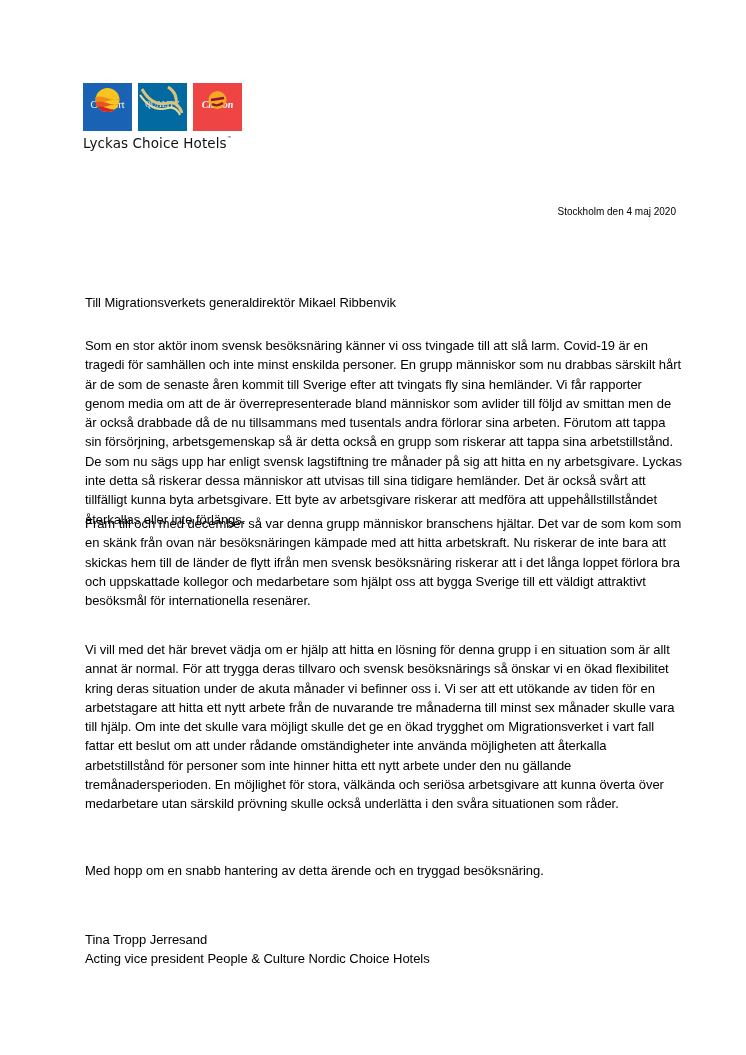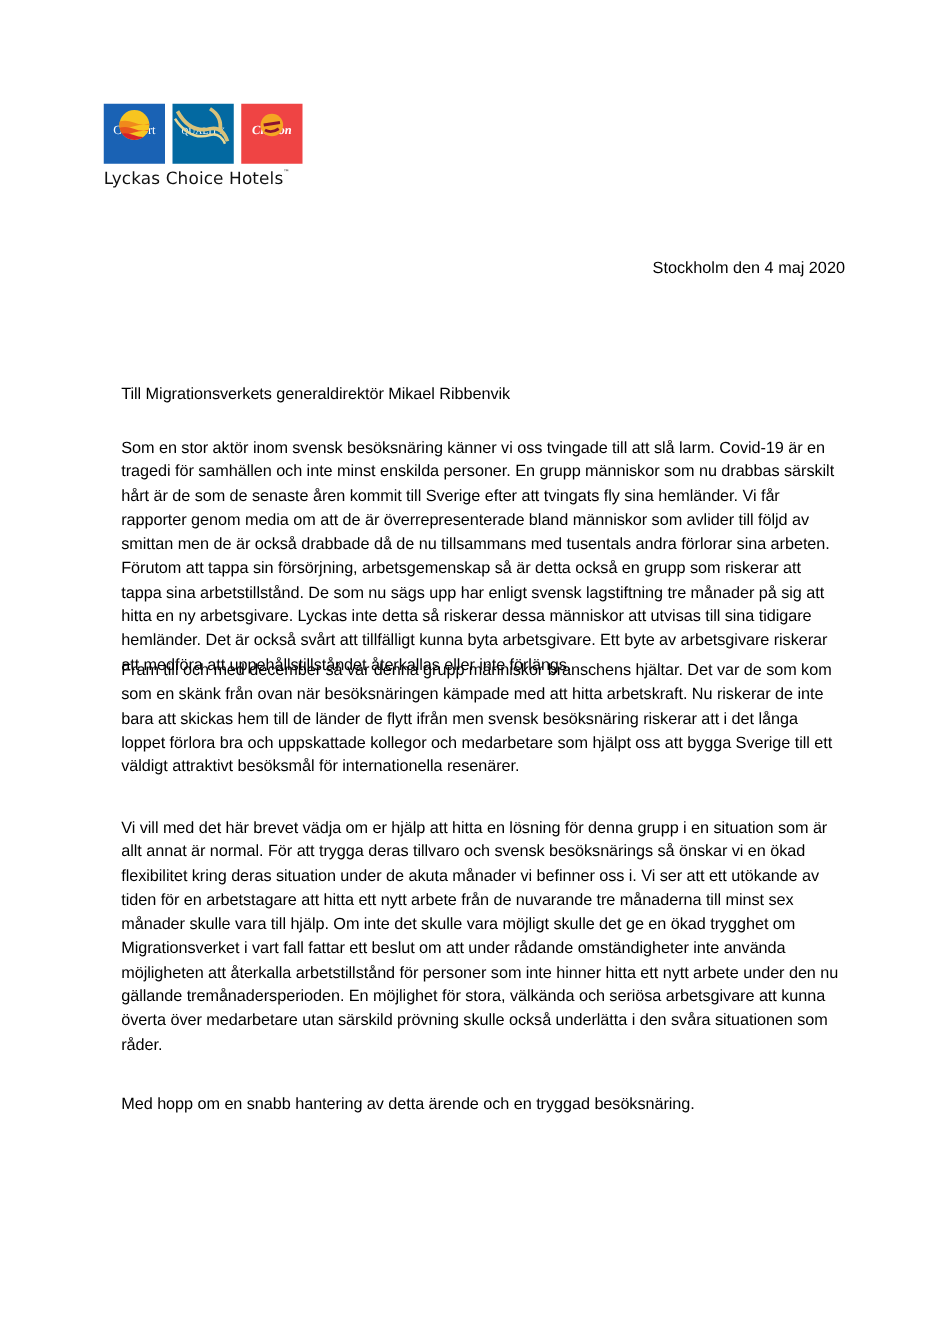--- a/index.html
+++ b/index.html
@@ -28,27 +28,27 @@
     .clarion .brand-label { font-size: 10px; font-weight: bold; font-style: italic; }
     .brand-glyph { position: absolute; left: 0; top: 0; width: 49px; height: 34px; }
     .brand-wordmark {
       margin-top: 4px; font-size: 13.5px; font-family: "DejaVu Sans", sans-serif;
       letter-spacing: 0.1px; color: #111; white-space: nowrap;
     }
     .brand-wordmark .tm { font-size: 5px; vertical-align: top; }
 
     
     .date {
-      position: absolute; top: 206px; right: 70px; font-size: 13px;
+      position: absolute; top: 206px; right: 70px; font-size: 10px;
     }
     .body-text {
       position: absolute; left: 85px; width: 598px;
       font-size: 13px; line-height: 19.3px; letter-spacing: -0.05px;
     }
-    .body-text p { margin: 12px; }
+    .body-text p { margin: 0; }
     .addressee { top: 293px; }
     .para1 { top: 336px; }
     .para2 { top: 514px; }
     .para3 { top: 640px; }
     .closing { top: 861px; }
     .signature { top: 930px; }
   </style>
 </head>
 <body>
 
@@ -107,14 +107,18 @@
   </div>
 
   <div class="body-text para3">
     <p>Vi vill med det här brevet vädja om er hjälp att hitta en lösning för denna grupp i en situation som är allt annat är normal. För att trygga deras tillvaro och svensk besöksnärings så önskar vi en ökad flexibilitet kring deras situation under de akuta månader vi befinner oss i. Vi ser att ett utökande av tiden för en arbetstagare att hitta ett nytt arbete från de nuvarande tre månaderna till minst sex månader skulle vara till hjälp. Om inte det skulle vara möjligt skulle det ge en ökad trygghet om Migrationsverket i vart fall fattar ett beslut om att under rådande omständigheter inte använda möjligheten att återkalla arbetstillstånd för personer som inte hinner hitta ett nytt arbete under den nu gällande tremånadersperioden. En möjlighet för stora, välkända och seriösa arbetsgivare att kunna överta över medarbetare utan särskild prövning skulle också underlätta i den svåra situationen som råder.</p>
   </div>
 
   <div class="body-text closing">
     <p>Med hopp om en snabb hantering av detta ärende och en tryggad besöksnäring.</p>
   </div>
 
+  <div class="body-text signature">
+    <p>Tina Tropp Jerresand</p>
+    <p>Acting vice president People &amp; Culture Nordic Choice Hotels</p>
+  </div>
 
 </div>
 
 </body></html>

